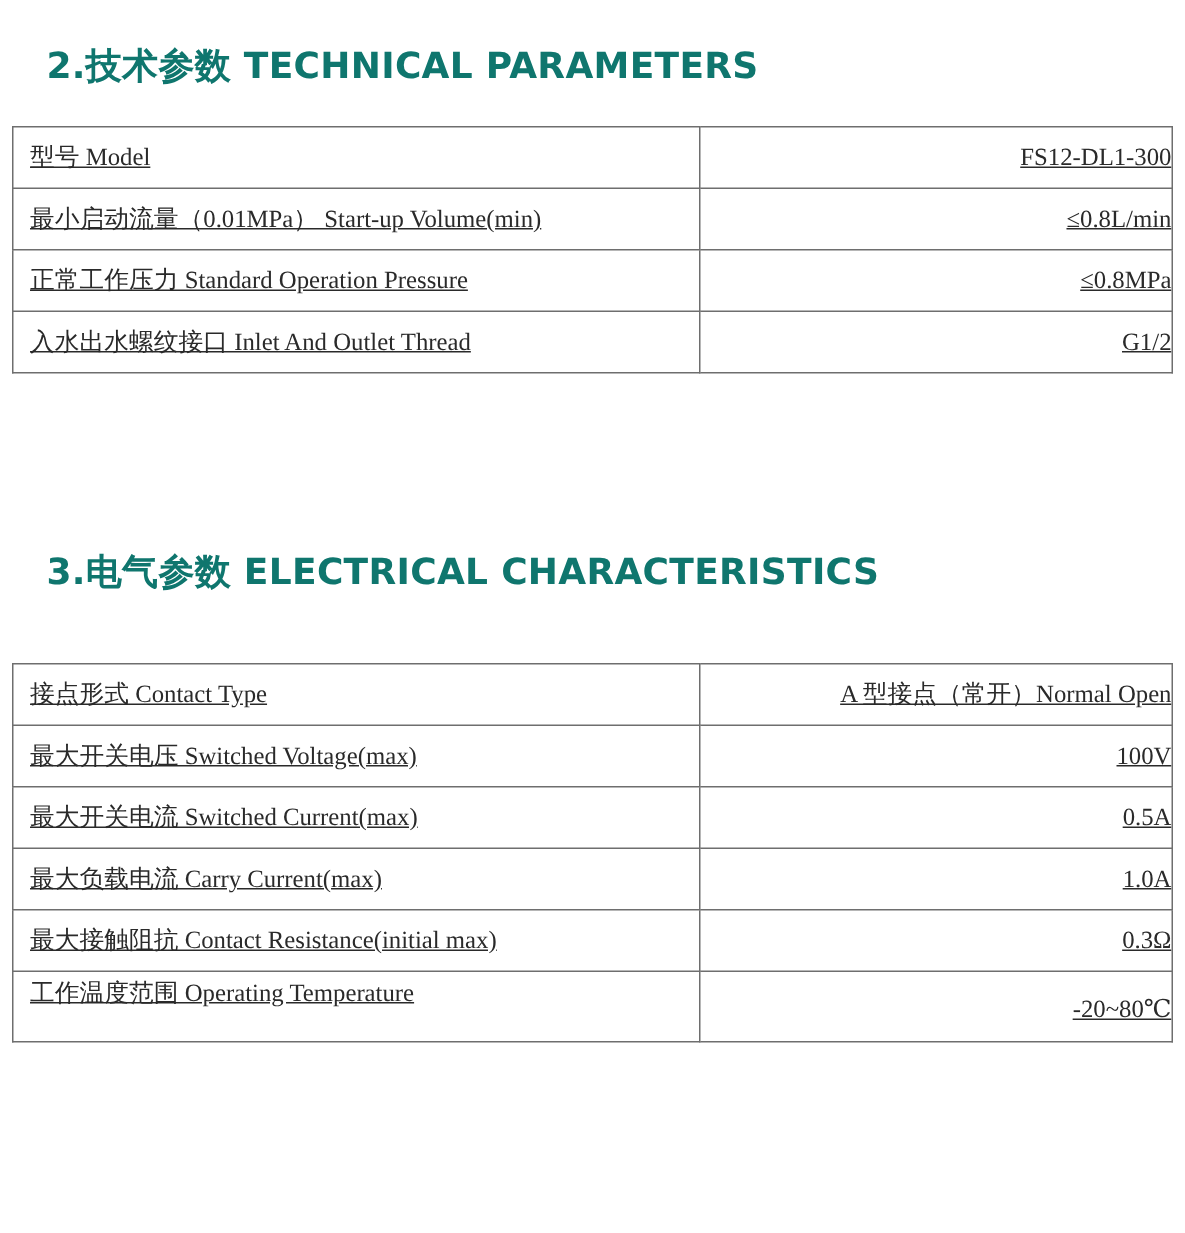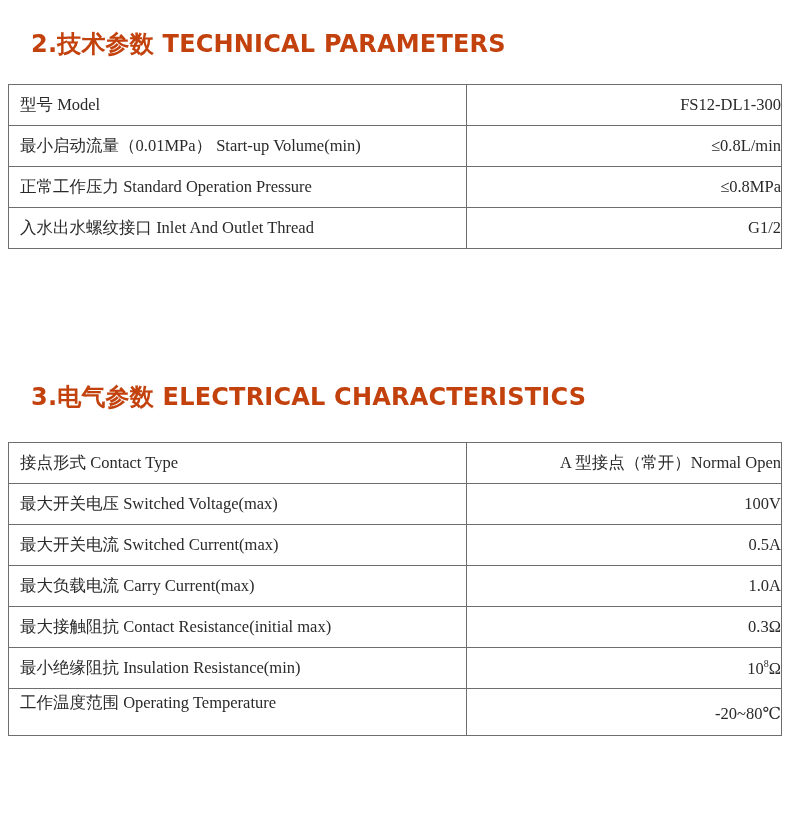--- a/index.html
+++ b/index.html
@@ -15,46 +15,47 @@
       color: #222222;
     }
     .section-title {
       position: absolute;
       left: 31px;
       margin: 0;
       font-family: "DejaVu Sans", "Liberation Sans", sans-serif;
       font-weight: bold;
       font-size: 24px;
       line-height: 30px;
-      color: #c2410c;
+      color: #0f766e;
       letter-spacing: 0.2px;
       white-space: nowrap;
     }
     #title-tech { top: 29px; }
-    #title-elec { top: 366px; margin-top: 16px; }
+    #title-elec { top: 366px; }
 
     table.spec {
       position: absolute;
       left: 8px;
       width: 773px;
       border-collapse: collapse;
       table-layout: fixed;
       font-family: "Liberation Serif", "DejaVu Serif", serif;
       font-size: 16.5px;
       color: #2a2a2a;
     }
     table.spec col.c1 { width: 458px; }
     table.spec col.c2 { width: 315px; }
     table.spec td {
       border: 1.5px solid #6e6e6e;
       padding: 0 0 0 11px;
       height: 40px;
       vertical-align: middle;
       white-space: nowrap;
       overflow: hidden;
+      text-decoration: underline;
     }
     table.spec td.val {
       text-align: right;
       padding: 0;
     }
     #table-tech { top: 84px; }
     #table-elec { top: 442px; }
     #table-elec tr.last td { height: 42px; }
     #table-elec tr.last td.lbl { vertical-align: top; padding-top: 3px; }
     #table-elec tr.last td.val { vertical-align: middle; padding-top: 4px; }
@@ -111,22 +112,18 @@
       <td class="val">0.5A</td>
     </tr>
     <tr>
       <td class="lbl">最大负载电流  Carry Current(max)</td>
       <td class="val">1.0A</td>
     </tr>
     <tr>
       <td class="lbl">最大接触阻抗  Contact Resistance(initial max)</td>
       <td class="val">0.3Ω</td>
     </tr>
-    <tr>
-      <td class="lbl">最小绝缘阻抗  Insulation Resistance(min)</td>
-      <td class="val"><span>10</span><sup class="exp">8</sup><span>Ω</span></td>
-    </tr>
     <tr class="last">
       <td class="lbl">工作温度范围  Operating Temperature</td>
       <td class="val">-20~80℃</td>
     </tr>
   </tbody>
 </table>
 
 </body></html>

